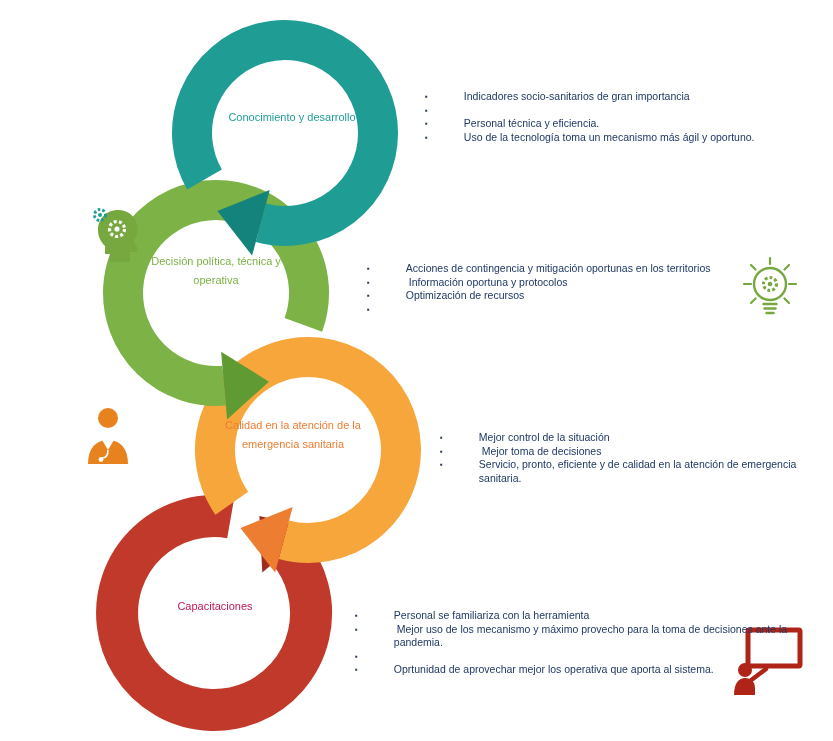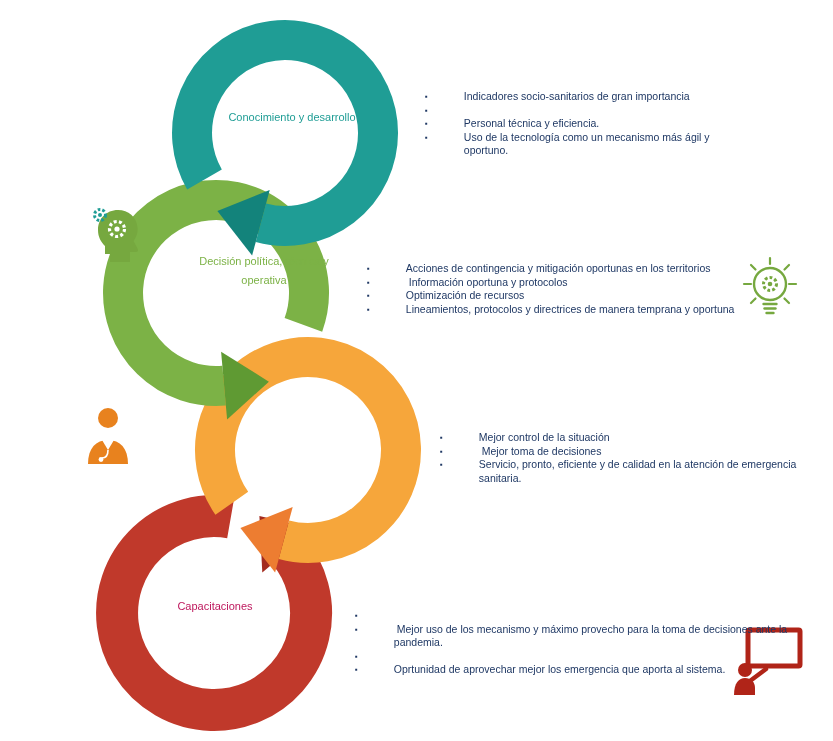--- a/index.html
+++ b/index.html
@@ -115,59 +115,59 @@
     <svg width="72" height="72" viewBox="0 0 72 72">
       <rect x="16" y="5" width="52" height="36" rx="1.5" fill="none" stroke-width="5" stroke="#B02418"></rect>
       <path d="M 18 56 L 34 44" fill="none" stroke-width="4.5" stroke-linecap="round" stroke="#B02418"></path>
       <circle cx="13" cy="45" r="7" fill="#B02418"></circle>
       <path d="M 2 70 C 2 58 7 53 13 53 C 19 53 23 57 23 63 L 23 70 Z" fill="#B02418"></path>
     </svg>
   </div>
 
   <div class="ring-title" style="left: 202px; top: 108px; width: 180px; color: rgb(31, 157, 149);">Conocimiento y desarrollo</div>
 
-  <div class="ring-title" style="left: 128px; top: 252px; width: 176px; color: rgb(124, 178, 70); margin-left: 48px;">Decisión política, técnica y operativa</div>
-
+  <div class="ring-title" style="left: 128px; top: 252px; width: 176px; color: rgb(124, 178, 70);">Decisión política, técnica y operativa</div>
+
+  <div class="ring-title" style="left: 212px; top: 416px; width: 162px; color: rgb(237, 125, 49);">Calidad en la atención de la emergencia sanitaria</div>
 
   <div class="ring-title" style="left: 146px; top: 597px; width: 138px; color: #be185d;">Capacitaciones</div>
 
   <div class="bullet-block" style="left:425px; top:90px; width:330px;">
       <div class="bullet-item">
         <span class="bullet-marker">▪</span>
         <span class="bullet-text">Indicadores socio-sanitarios de gran importancia</span>
       </div>
       <div class="bullet-item">
         <span class="bullet-marker">▪</span>
       </div>
       <div class="bullet-item">
         <span class="bullet-marker">▪</span>
         <span class="bullet-text">Personal técnica y eficiencia.</span>
       </div>
       <div class="bullet-item">
         <span class="bullet-marker">▪</span>
-        <span class="bullet-text">Uso de la tecnología como un mecanismo más ágil y oportuno.</span>
+        <span class="bullet-text">Uso de la tecnología toma un mecanismo más ágil y oportuno.</span>
       </div>
     </div>
 
   <div class="bullet-block" style="left:367px; top:262px; width:382px;">
       <div class="bullet-item">
         <span class="bullet-marker">▪</span>
         <span class="bullet-text">Acciones de contingencia y mitigación oportunas en los territorios</span>
       </div>
       <div class="bullet-item">
         <span class="bullet-marker">▪</span>
         <span class="bullet-text"> Información oportuna y protocolos</span>
       </div>
       <div class="bullet-item">
         <span class="bullet-marker">▪</span>
         <span class="bullet-text">Optimización de recursos</span>
       </div>
       <div class="bullet-item">
         <span class="bullet-marker">▪</span>
-        <span class="bullet-text">Lineamientos, protocolos y directrices de manera temprana y oportuna</span>
       </div>
     </div>
 
   <div class="bullet-block" style="left:440px; top:431px; width:392px;">
       <div class="bullet-item">
         <span class="bullet-marker">▪</span>
         <span class="bullet-text">Mejor control de la situación</span>
       </div>
       <div class="bullet-item">
         <span class="bullet-marker">▪</span>
@@ -175,27 +175,28 @@
       </div>
       <div class="bullet-item">
         <span class="bullet-marker">▪</span>
         <span class="bullet-text">Servicio, pronto, eficiente y de calidad en la atención de emergencia sanitaria.</span>
       </div>
     </div>
 
   <div class="bullet-block" style="left:355px; top:609px; width:472px;">
       <div class="bullet-item">
         <span class="bullet-marker">▪</span>
+        <span class="bullet-text">Personal se familiariza con la herramienta</span>
       </div>
       <div class="bullet-item">
         <span class="bullet-marker">▪</span>
         <span class="bullet-text"> Mejor uso de los mecanismo y máximo provecho para la toma de decisiones ante la pandemia.</span>
       </div>
       <div class="bullet-item">
         <span class="bullet-marker">▪</span>
       </div>
       <div class="bullet-item">
         <span class="bullet-marker">▪</span>
-        <span class="bullet-text">Oprtunidad de aprovechar mejor los emergencia que aporta al sistema.</span>
+        <span class="bullet-text">Oprtunidad de aprovechar mejor los operativa que aporta al sistema.</span>
       </div>
     </div>
 
 </div>
 
 </body></html>

